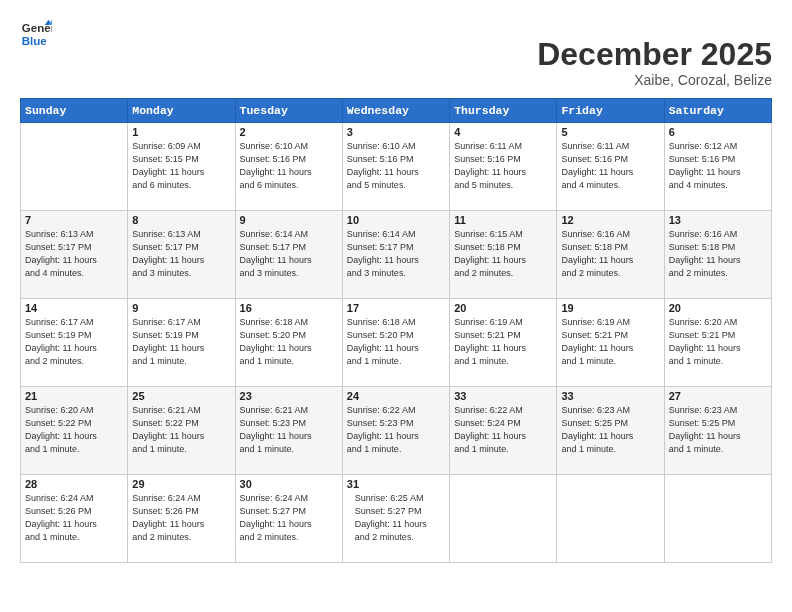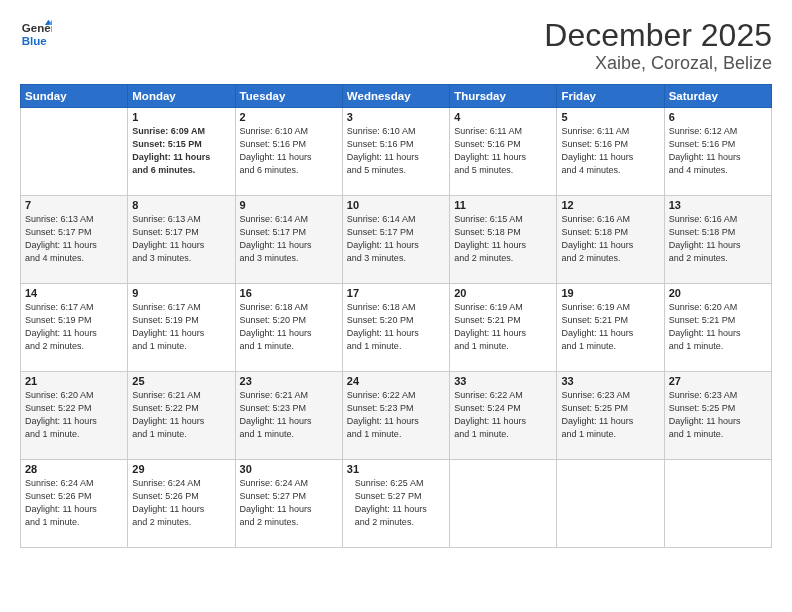--- a/index.html
+++ b/index.html
@@ -30,41 +30,43 @@
     }
     .logo-icon {
       width: 32px;
       height: 32px;
     }
     .title-block {
       text-align: right;
     }
     .month-title {
       font-size: 32px;
-      font-weight: normal;
+      font-weight: bold;
       color: #333;
       line-height: 1.1;
+      margin-top: 19px;
     }
     .location {
-      font-size: 18px;
+      font-size: 14px;
       color: #555;
     }
     table {
       width: 100%;
       border-collapse: collapse;
       table-layout: fixed;
     }
     thead th {
       background-color: #2a6fc9;
       color: #fff;
       font-size: 11.5px;
       font-weight: bold;
       padding: 5px 4px;
       text-align: left;
       border: 1px solid #2060b0;
+      font-family: Liberation Mono, monospace;
     }
     tbody td {
       border: 1px solid #ccc;
       vertical-align: top;
       padding: 3px 4px;
       font-size: 9.2px;
       color: #333;
       height: 88px;
     }
     tbody tr:nth-child(even) td {
@@ -118,21 +120,21 @@
           <th>Thursday</th>
           <th>Friday</th>
           <th>Saturday</th>
         </tr>
     </thead>
     <tbody id="calendar-body">
     <tr>
           <td class="empty-cell"></td>
           <td>
             <span class="day-number">1</span>
-            <div class="day-info" style="white-space: pre-line; font-weight: bold;">Sunrise: 6:09 AM
+            <div class="day-info" style="white-space: pre-line;">Sunrise: 6:09 AM
 Sunset: 5:15 PM
 Daylight: 11 hours
 and 6 minutes.</div>
           </td>
           <td>
             <span class="day-number">2</span>
             <div class="day-info" style="white-space: pre-line;">Sunrise: 6:10 AM
 Sunset: 5:16 PM
 Daylight: 11 hours
 and 6 minutes.</div>

